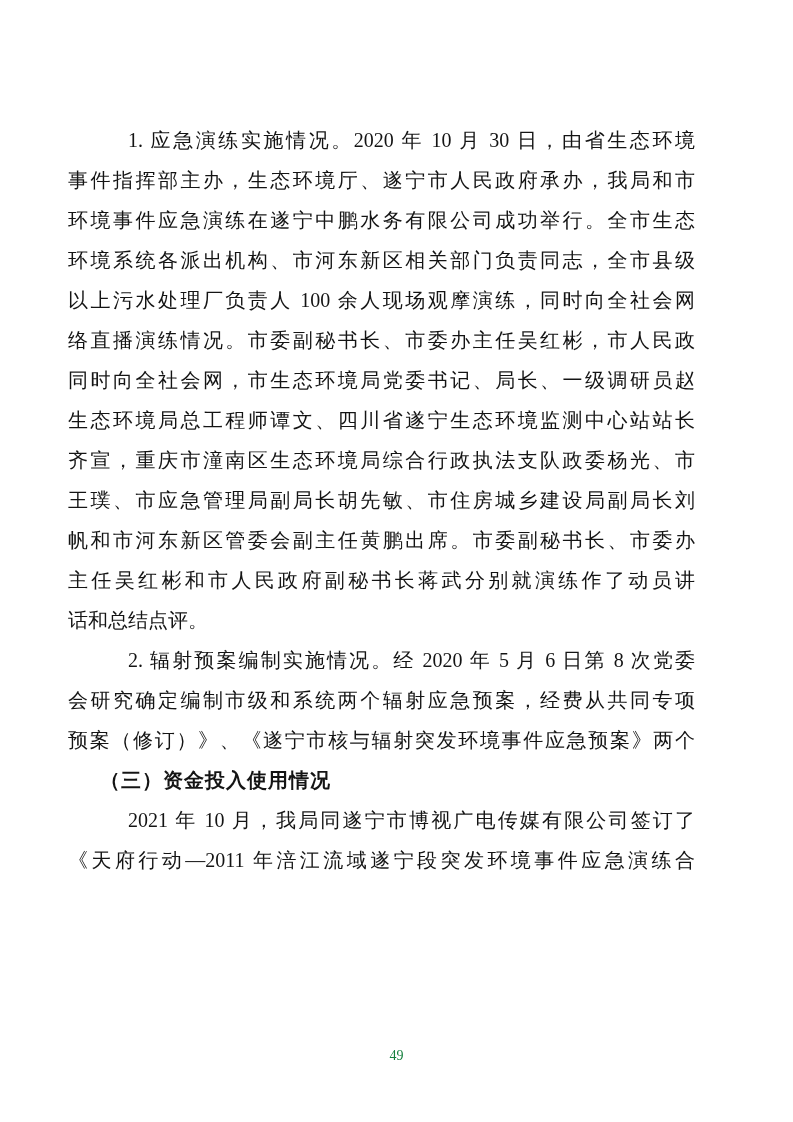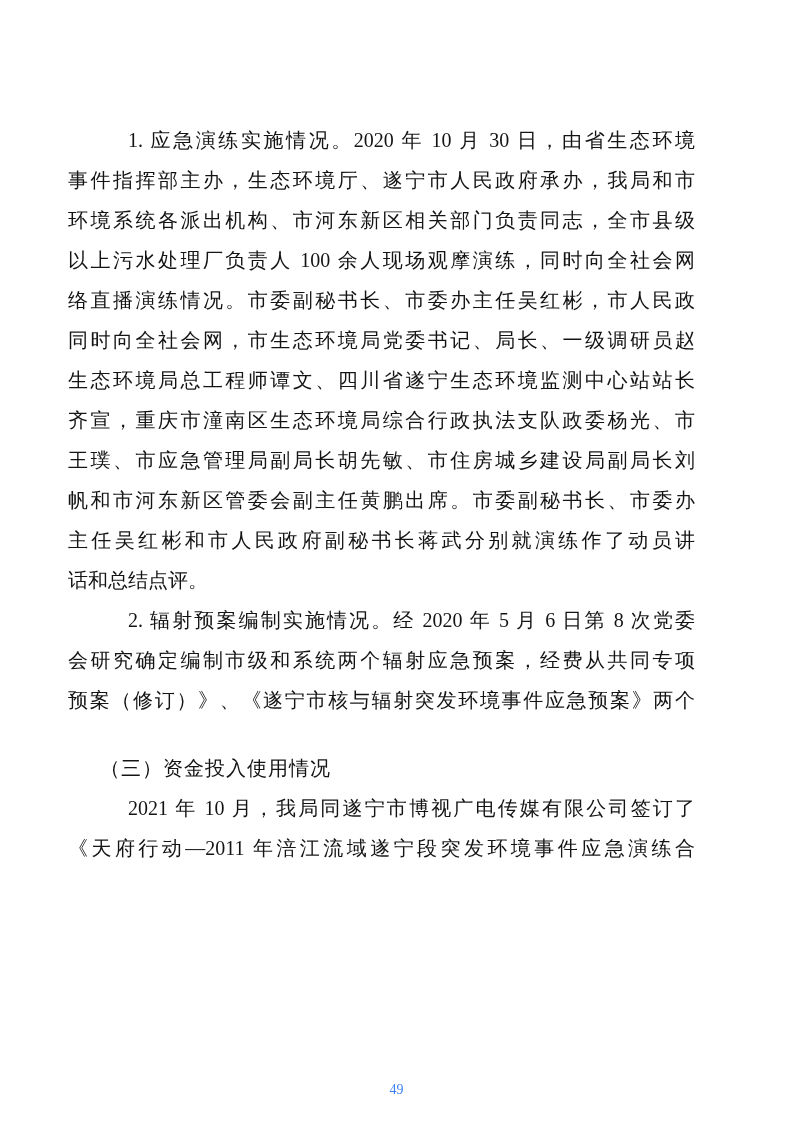--- a/index.html
+++ b/index.html
@@ -37,42 +37,42 @@
   }
   
   .line.no-just {
     text-align: right;
     text-align-last: left;
   }
   
   .line.ind-num  { text-indent: 60px; }  
   .line.ind-head { text-indent: 32px; }  
   .line.heading {
-    font-weight: normal;
+    font-weight: bold;
     letter-spacing: 1px;
-    margin-top: 28px;
   }
   .pagenum {
     position: absolute;
-    top: 1082px;
+    top: 1048px;
     left: 0;
     width: 100%;
     text-align: center;
     font-size: 14px;
-    color: #3b82f6;
+    color: #15803d;
   }
 </style>
 </head>
 <body>
 
 <div class="sheet">
 
   <div class="textblock">
     <div class="line ind-num">1. 应急演练实施情况。2020 年 10 月 30 日，由省生态环境</div>
     <div class="line">事件指挥部主办，生态环境厅、遂宁市人民政府承办，我局和市</div>
+    <div class="line">环境事件应急演练在遂宁中鹏水务有限公司成功举行。全市生态</div>
     <div class="line">环境系统各派出机构、市河东新区相关部门负责同志，全市县级</div>
     <div class="line">以上污水处理厂负责人 100 余人现场观摩演练，同时向全社会网</div>
     <div class="line">络直播演练情况。市委副秘书长、市委办主任吴红彬，市人民政</div>
     <div class="line">同时向全社会网，市生态环境局党委书记、局长、一级调研员赵</div>
     <div class="line">生态环境局总工程师谭文、四川省遂宁生态环境监测中心站站长</div>
     <div class="line">齐宣，重庆市潼南区生态环境局综合行政执法支队政委杨光、市</div>
     <div class="line">王璞、市应急管理局副局长胡先敏、市住房城乡建设局副局长刘</div>
     <div class="line">帆和市河东新区管委会副主任黄鹏出席。市委副秘书长、市委办</div>
     <div class="line">主任吴红彬和市人民政府副秘书长蒋武分别就演练作了动员讲</div>
     <div class="line no-just">话和总结点评。</div>

